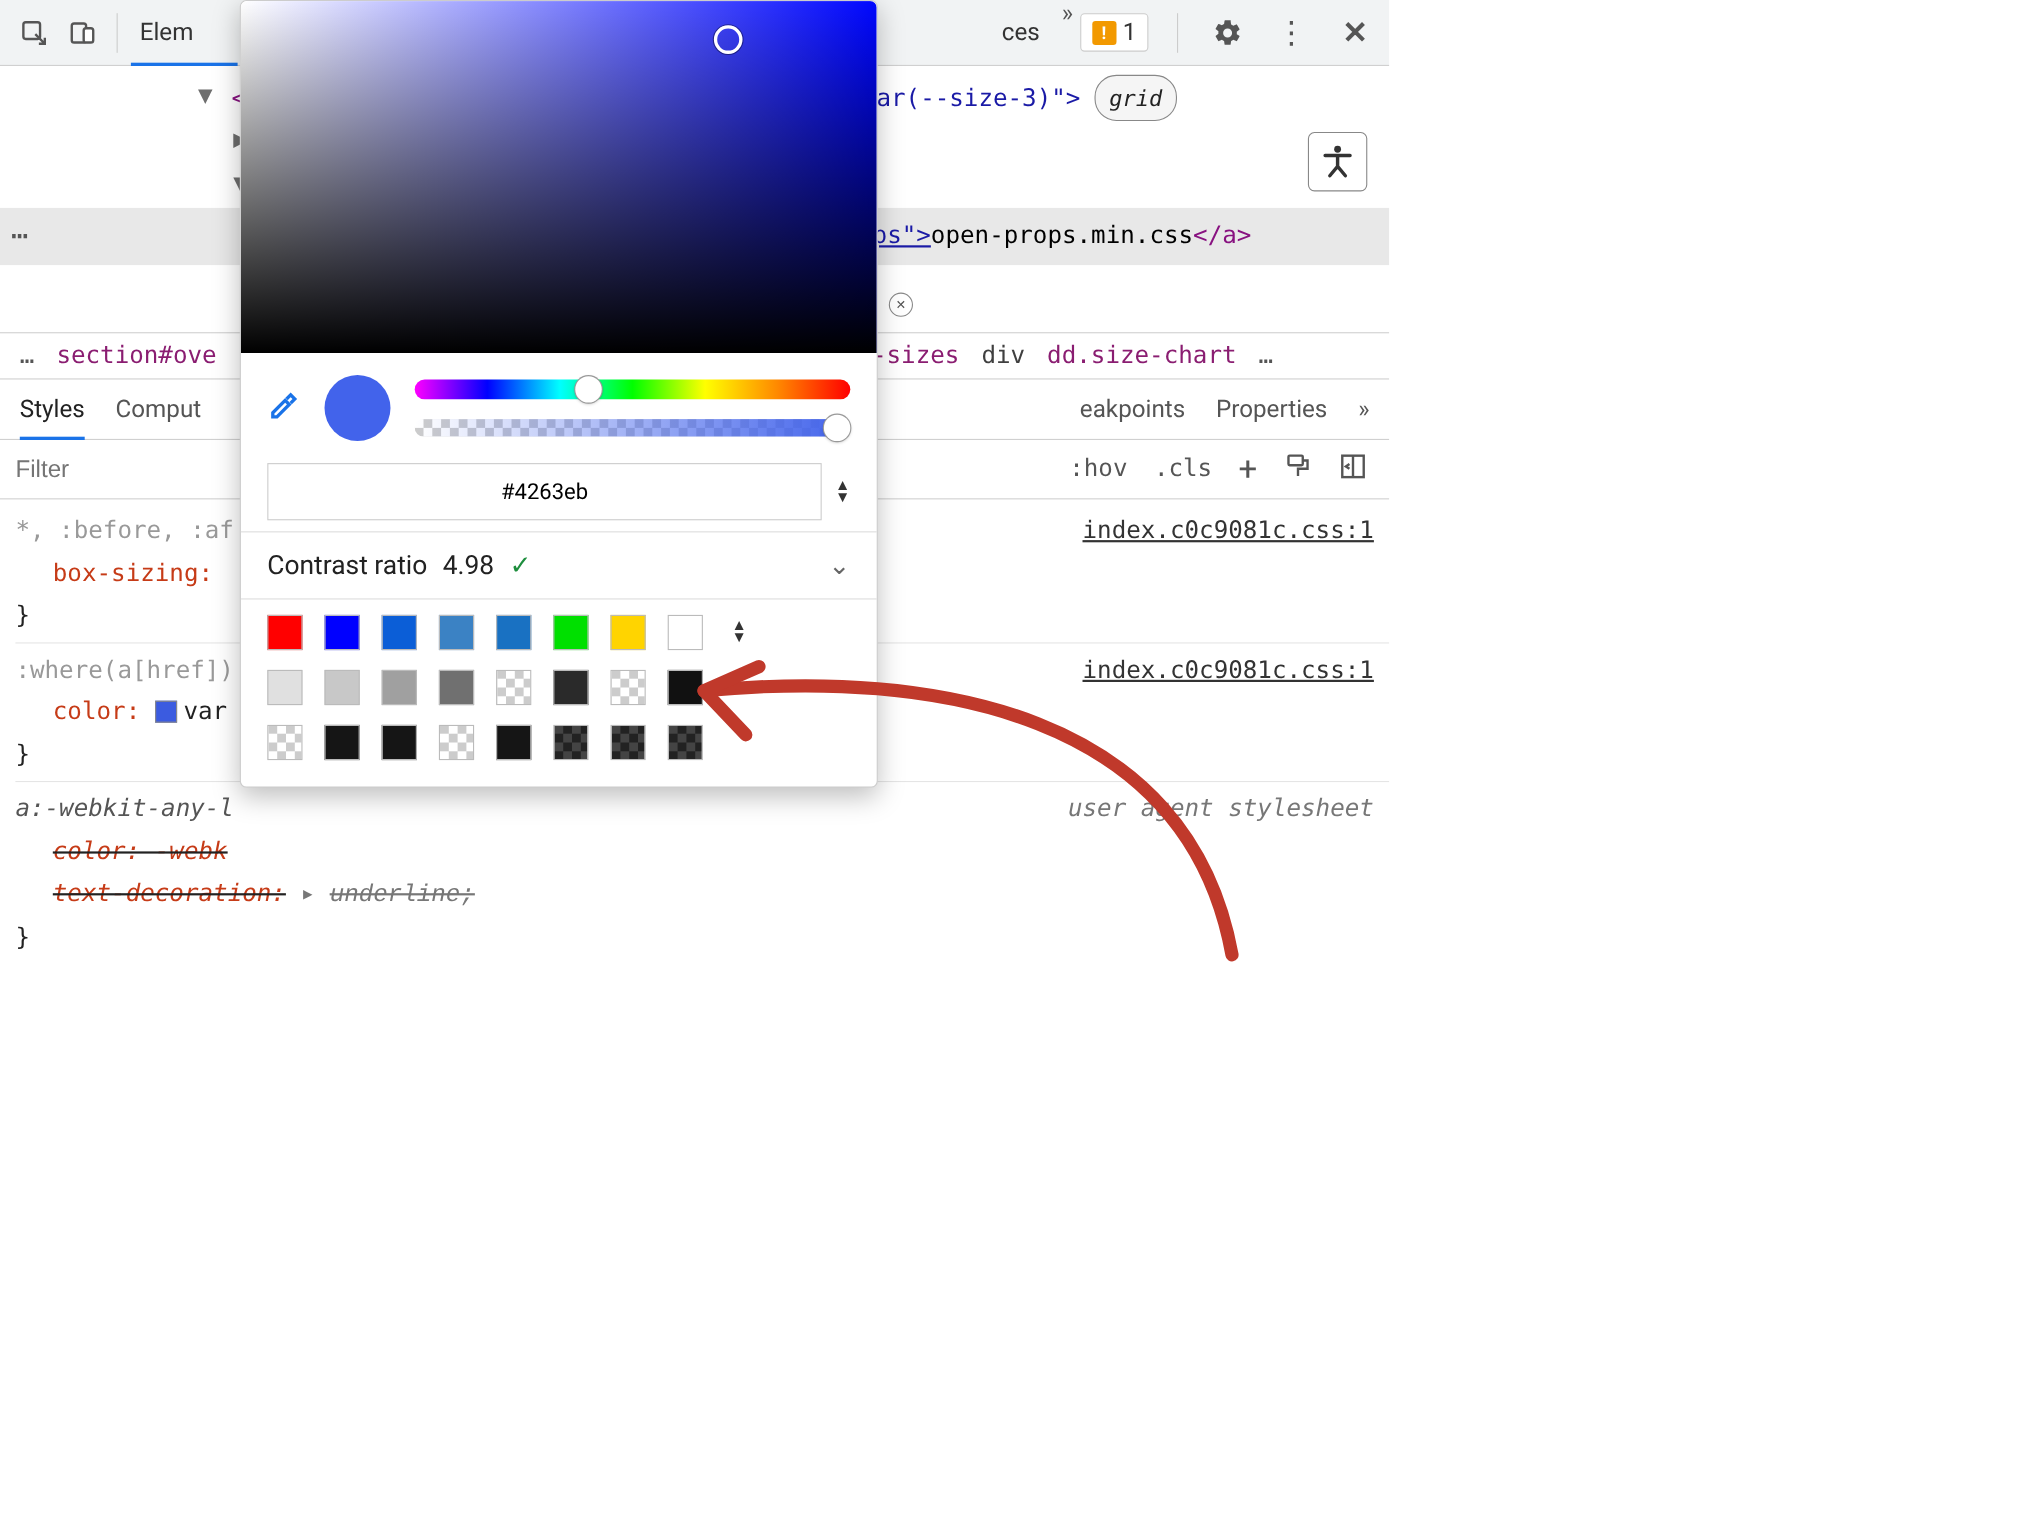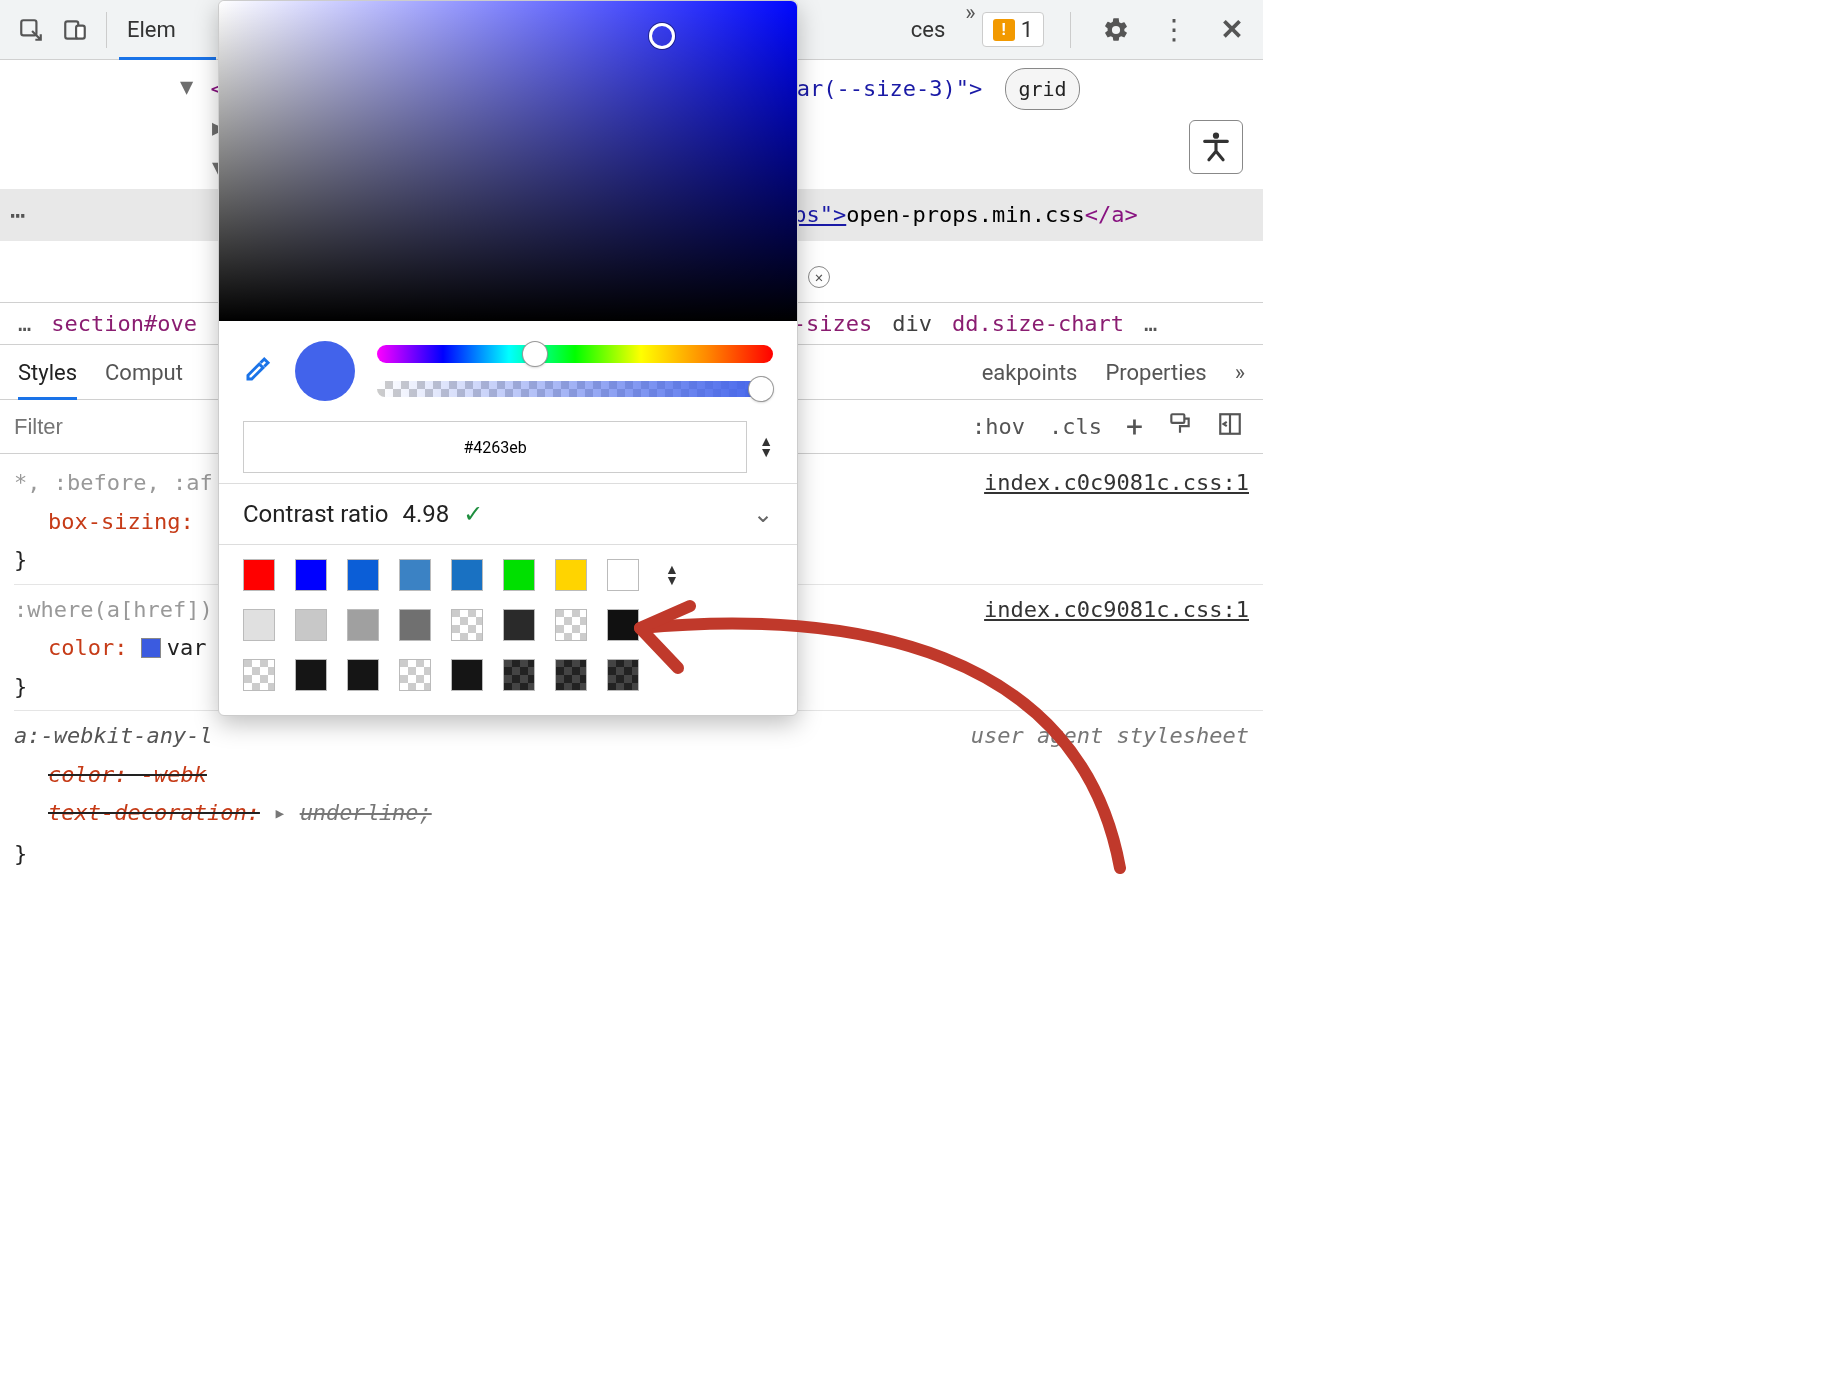--- a/index.html
+++ b/index.html
@@ -66,21 +66,21 @@
   .attr-str { color:#1a1aa6; text-decoration: underline; }
   .dom-text { color:#000; }
   .close-x-circle {
     display:inline-flex;align-items:center;justify-content:center;
     width:22px;height:22px;border:1px solid #888;border-radius:50%;font-size:14px;color:#555;
   }
   .highlight-line { background:#e8e8e8; display:flex; align-items:center; padding:6px 0 6px 0;}
   .ellipsis-left{ position:absolute; left:10px; color:#555; font-size:26px;}
   .badge-grid {
     display:inline-block; padding:2px 12px; border:1.5px solid #888; border-radius:20px;
-    font-size:20px; background:#f5f5f5; margin-left:10px;
+    font-size:20px; background:#f5f5f5; font-style:italic;
   }
   .a11y-badge {
     position:absolute; right:20px; top:60px;
     width:54px;height:54px;border:1.5px solid #888;border-radius:6px;
     display:flex;align-items:center;justify-content:center; background:#fff;
   }
 
   
   .breadcrumb {
     display:flex; align-items:center;
@@ -155,21 +155,21 @@
   .slider{height:18px;border-radius:9px;position:relative;}
   .hue{background:linear-gradient(to right,#f0f,#00f,#0ff,#0f0,#ff0,#f80,#f00);}
   .alpha{
     background:
       linear-gradient(to right, rgba(66,99,235,0), rgba(66,99,235,1)),
       repeating-conic-gradient(#ccc 0% 25%, #fff 0% 50%) 0/16px 16px;
     height:16px;
   }
   .thumb{position:absolute;top:50%;transform:translate(-50%,-50%);width:24px;height:24px;border-radius:50%;background:#fff;box-shadow:0 0 0 1px #999,0 1px 3px rgba(0,0,0,0.3);}
   .hex-row{display:flex;align-items:center;gap:12px;padding:0 24px 10px 24px;}
-  .hex-input{flex:1;text-align:center;border:1px solid #ccc;height:52px;font-size:16px;font-family:inherit;}
+  .hex-input{flex:1;text-align:center;border:1px solid #ccc;height:52px;font-size:20px;font-family:inherit;}
   .stepper{display:flex;flex-direction:column;line-height:0.8;color:#333;font-size:14px;}
   .hex-label{text-align:center;color:#888;font-size:22px;letter-spacing:2px;padding-bottom:14px;}
   .divider{height:1px;background:#ddd;}
   .contrast-row{display:flex;gap:14px;font-size:24px;padding:16px 24px;}
   .contrast-check{color:#1e8e3e;font-size:24px;}
   .cr-chev{margin-left:auto;color:#666;}
   .palette{padding:14px 24px 24px 24px;}
   .pal-block{display:flex;align-items:center;gap:20px;margin-bottom:18px;}
   .pal-row{display:flex;gap:20px;}
   .pal-sw{width:32px;height:32px;border:1px solid #bbb;}

